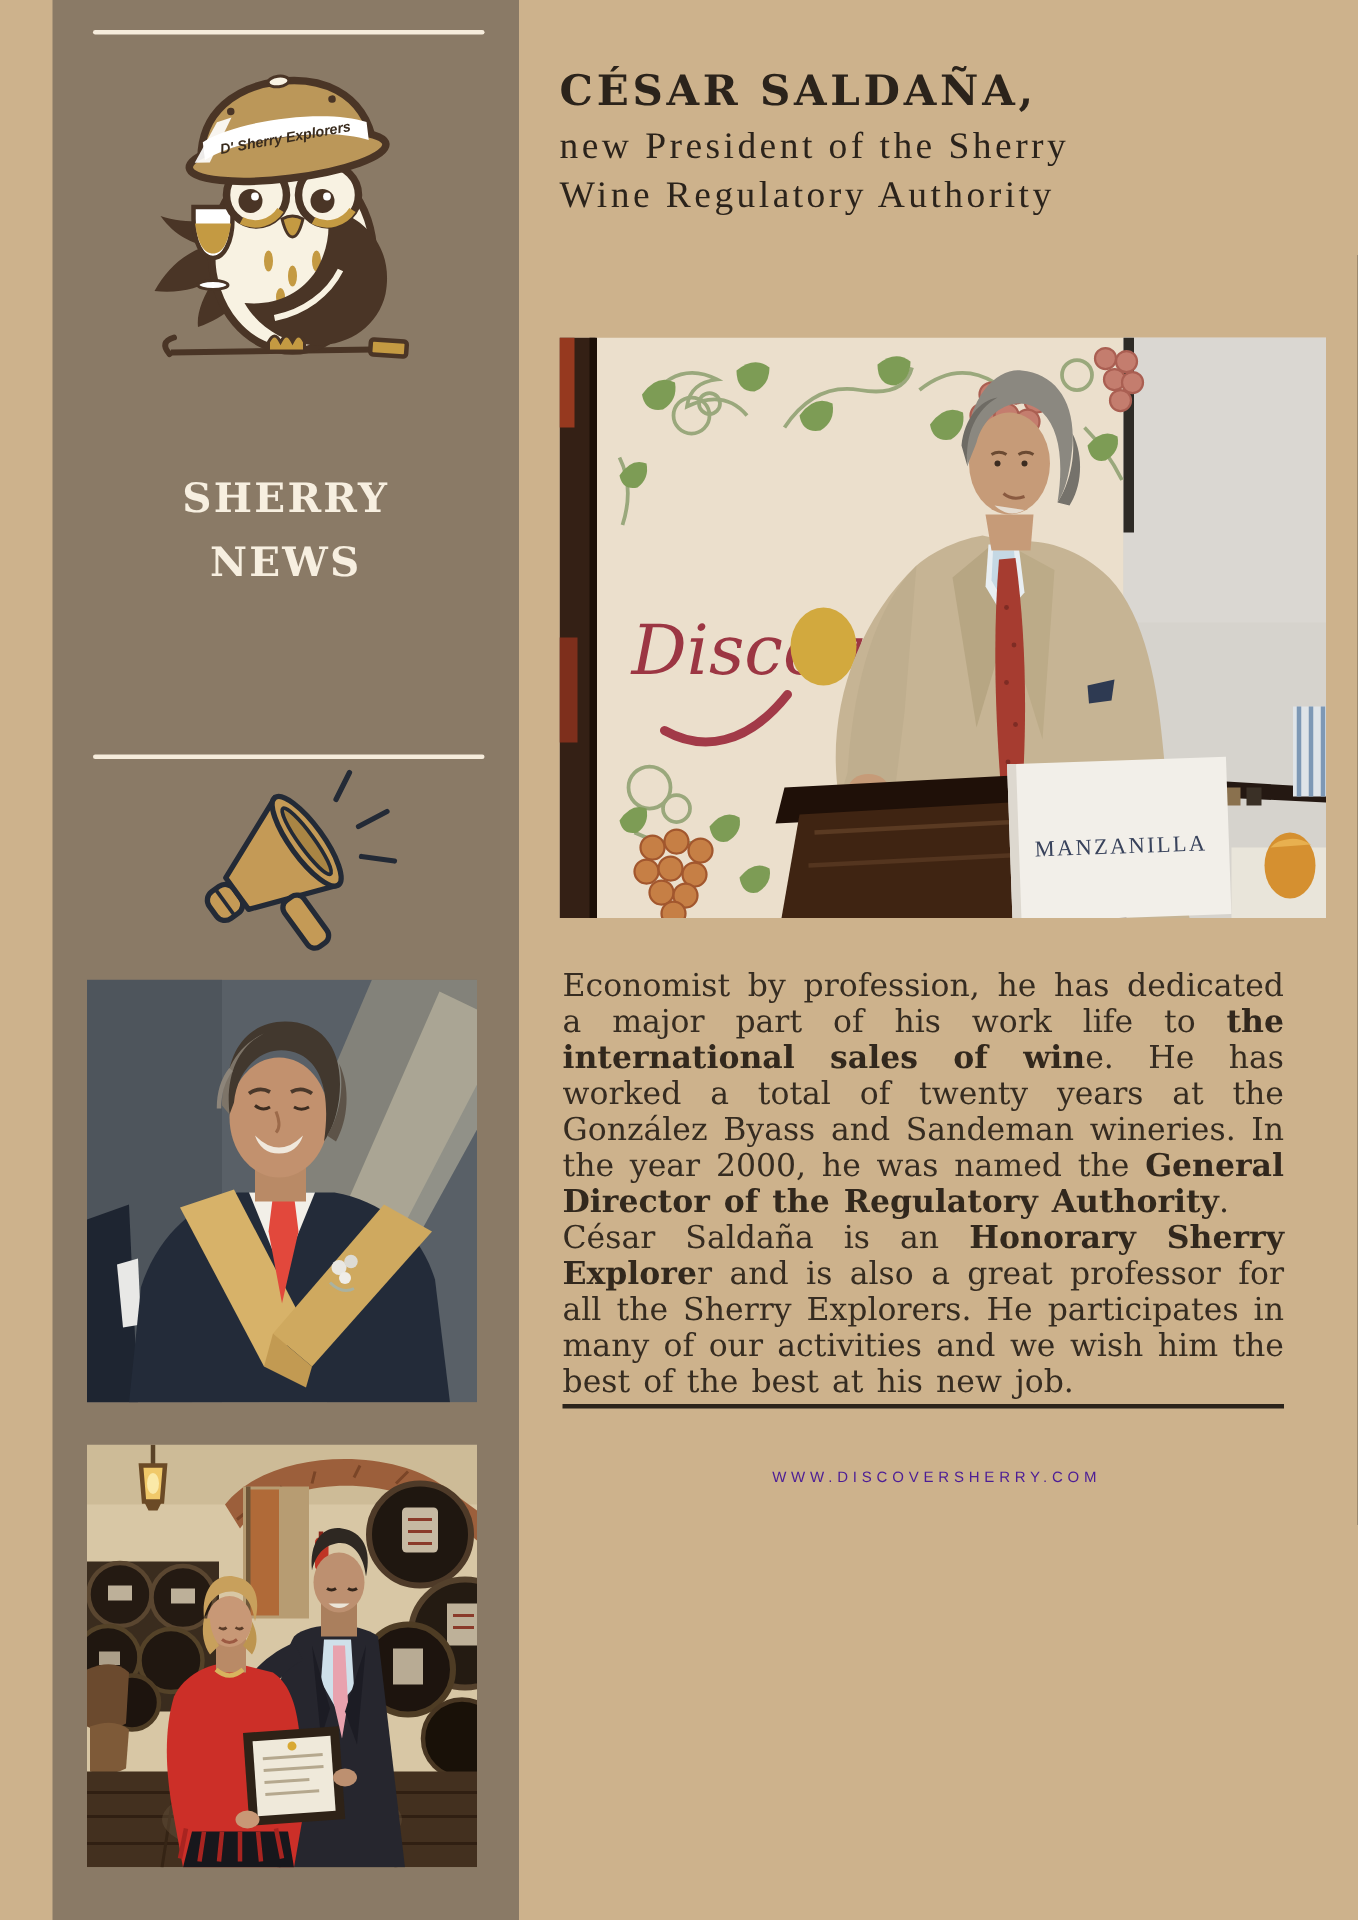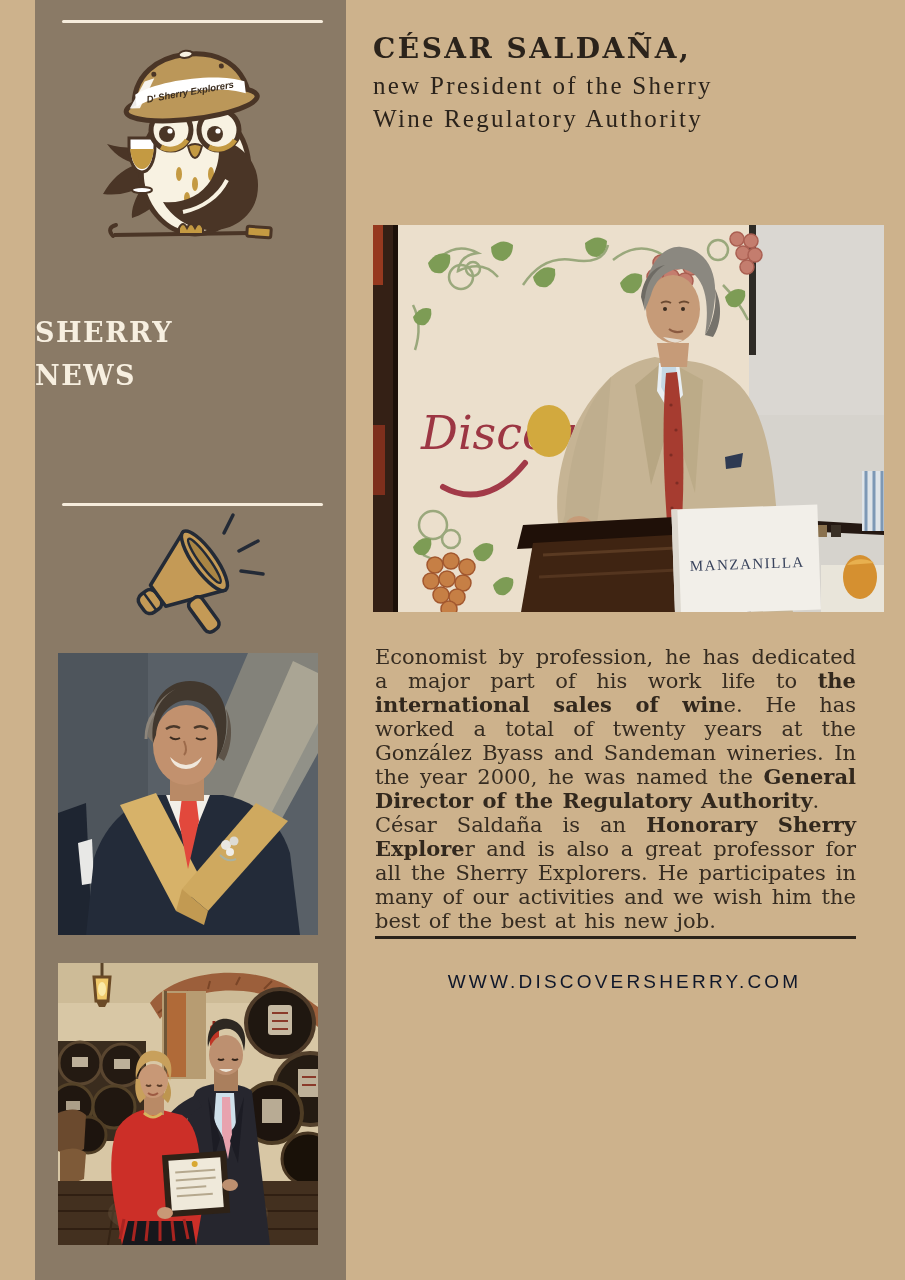--- a/index.html
+++ b/index.html
@@ -18,54 +18,54 @@
   .divider {
     position:absolute; left:27px; width:261px; height:3px;
     background:#f6ecdc; border-radius:2px;
   }
   .div-top { top:20px; }
   .div-mid { top:503px; }
   .owl-wrap { position:absolute; left:64px; top:46px; width:184px; height:208px; }
   .owl-wrap svg, .mega-wrap svg, .photo svg, .main-photo svg { display:block; width:100%; height:100%; }
   .side-title {
     position:absolute; top:311px; left:0; width:100%;
-    text-align:left; color:#f7efe0; font-weight:bold;
+    text-align:center; color:#f7efe0; font-weight:bold;
     font-size:27px; line-height:43px; letter-spacing:1.5px;
   }
   .side-title span { display:block; }
   .mega-wrap { position:absolute; left:92px; top:511px; width:140px; height:130px; }
   .photo { position:absolute; left:23px; width:260px; height:282px; overflow:hidden; }
   .photo-1 { top:653px; }
   .photo-2 { top:963px; }
   
   .main {
     position:absolute; left:346px; top:0; width:559px; height:1280px;
     color:#2e261d;
   }
-  .headline { padding:32px 0 0 27px; }
+  .headline { padding:44px 0 0 27px; }
   .headline h1 {
     font-size:28px; font-weight:bold; letter-spacing:2.5px;
     color:#2b231b; line-height:34px;
   }
   .headline .sub { margin-top:3px; font-size:25px; letter-spacing:2.3px;
     line-height:33px; color:#2b231b; }
   .headline .sub span { display:block;font-family:Liberation Serif, serif; }
   .main-photo { position:absolute; left:27px; top:225px; width:511px; height:387px; }
   .article {
     position:absolute; left:29px; top:645px; width:481px;
     font-size:21px; line-height:24px; color:#362c21;
     text-align:justify; word-spacing:2px;
   }
   .article p { margin:0; }
   .article strong { font-weight:bold; color:#32281d; }
   .rule { height:3px; background:#2b231a; margin-top:3px; }
   .site { margin-top:30px; text-align:center; transform:translateX(9px); }
   .site span {
     font-family:"Liberation Sans", sans-serif;
-    font-size:19px; letter-spacing:3.2px; color:#0f172a;
+    font-size:10px; letter-spacing:3.2px; color:#4c1d95;
   }
 </style>
 </head>
 <body>
 
 <div class="page">
 
   <aside class="sidebar">
 
     <div class="divider div-top"></div>

